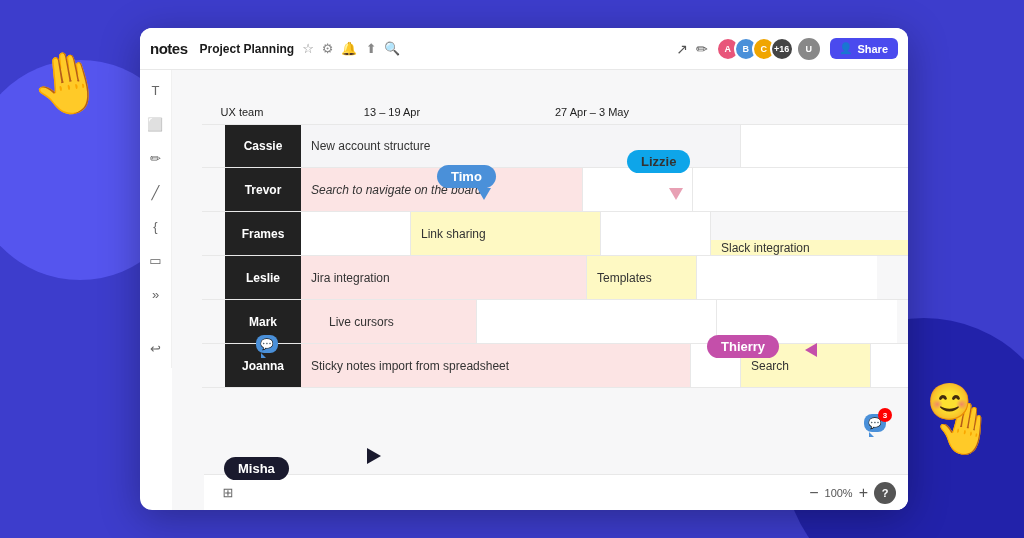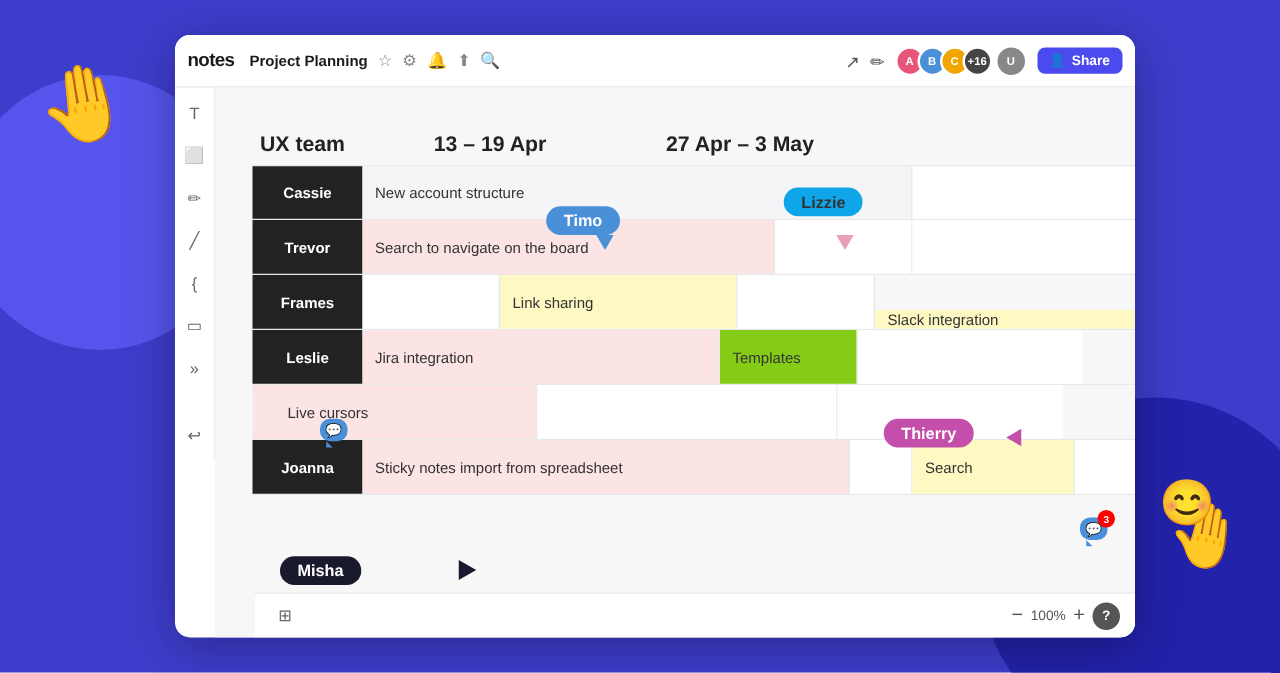--- a/index.html
+++ b/index.html
@@ -147,51 +147,52 @@
       top: 30px; left: 30px;
     }
 
     
     .board-header {
       display: flex;
       margin-left: 80px;
       margin-bottom: 0;
     }
     .col-header {
-      font-size: 17px;
-      font-weight: 700;
+      font-size: 11px;
+      font-weight: 400;
       color: #222;
       text-align: center;
       padding: 6px 0;
     }
 
     
     .board-rows {
       display: flex;
       flex-direction: column;
       gap: 0;
     }
     .board-row {
       display: flex;
       align-items: stretch;
       height: 44px;
       border-bottom: 1px solid #e8e8e8;
     }
     .board-row:first-child { border-top: 1px solid #e8e8e8; }
 
     .row-label {
-      width: 88px;
+      width: 76px;
       background: #222;
       color: #fff;
       font-size: 12px;
       font-weight: 600;
       display: flex;
       align-items: center;
       justify-content: center;
       flex-shrink: 0;
+      margin-left: 23px;
     }
 
     .row-cells {
       display: flex;
       flex: 1;
     }
 
     .cell {
       width: 220px;
       border-right: 1px solid #e8e8e8;
@@ -200,21 +201,21 @@
       padding: 0 10px;
       font-size: 12px;
       color: #333;
       flex-shrink: 0;
     }
     .cell:last-child { border-right: none; }
     .cell-last { width: 180px; }
 
     .cell-pink { background: #fce4e4; }
     .cell-yellow { background: #fef9c3; }
-    .cell-lavender { background: #84cc16; }
+    .cell-lavender { background: #fef9c3; }
     .cell-empty { background: #fff; }
 
     
     .bottom-bar {
       position: absolute;
       bottom: 0; left: 32px; right: 0;
       height: 36px;
       background: #fff;
       border-top: 1px solid #e8e8e8;
       display: flex;
@@ -255,21 +256,21 @@
       background: #0ea5e9;
       top: 80px; left: 455px;
       color: #333;
     }
     .label-thierry {
       background: #c44faa;
       top: 265px; left: 535px;
     }
     .label-misha {
       background: #1a1a2e;
-      bottom: 42px; left: 52px;
+      bottom: 30px; left: 52px;
       display: flex; align-items: center; gap: 6px;
     }
 
     
     .chat-bubble {
       position: absolute;
       background: #4a90d9;
       border-radius: 8px;
       width: 22px; height: 18px;
       display: flex; align-items: center; justify-content: center;
@@ -405,21 +406,21 @@
           <div class="row-cells">
             <div class="cell" style="width:440px; background:#f5f5f7;">New account structure</div>
             <div class="cell cell-last cell-empty"></div>
             <div class="cell cell-last" style="background:#f5f5f7;">New account</div>
           </div>
         </div>
 
         <div class="board-row">
           <div class="row-label">Trevor</div>
           <div class="row-cells">
-            <div class="cell cell-pink" style="width:330px;">Search to navigate on the board</div>
+            <div class="cell cell-pink" style="width:282px;font-style:italic;">Search to navigate on the board</div>
             <div class="cell cell-empty" style="width:110px;"></div>
             <div class="cell cell-empty"></div>
 
           </div>
         </div>
 
         <div class="board-row">
           <div class="row-label">Frames</div>
           <div class="row-cells">
             <div class="cell cell-empty" style="width:110px;"></div>
@@ -432,22 +433,23 @@
         <div class="board-row">
           <div class="row-label">Leslie</div>
           <div class="row-cells">
             <div class="cell cell-pink" style="width:286px;">Jira integration</div>
             <div class="cell cell-lavender" style="width:110px;">Templates</div>
             <div class="cell cell-last cell-empty"></div>
           </div>
         </div>
 
         <div class="board-row">
+          <div class="row-label">Mark</div>
           <div class="row-cells">
-            <div class="cell cell-pink" style="width:228px;padding-left:28px;">Live cursors</div>
+            <div class="cell cell-pink" style="width:176px;padding-left:28px;">Live cursors</div>
             <div class="cell cell-empty" style="width:240px;"></div>
             <div class="cell cell-last cell-empty"></div>
           </div>
         </div>
 
         <div class="board-row">
           <div class="row-label">Joanna</div>
           <div class="row-cells">
             <div class="cell cell-pink" style="width:390px;">Sticky notes import from spreadsheet</div>
             <div class="cell cell-empty" style="width:50px;"></div>

